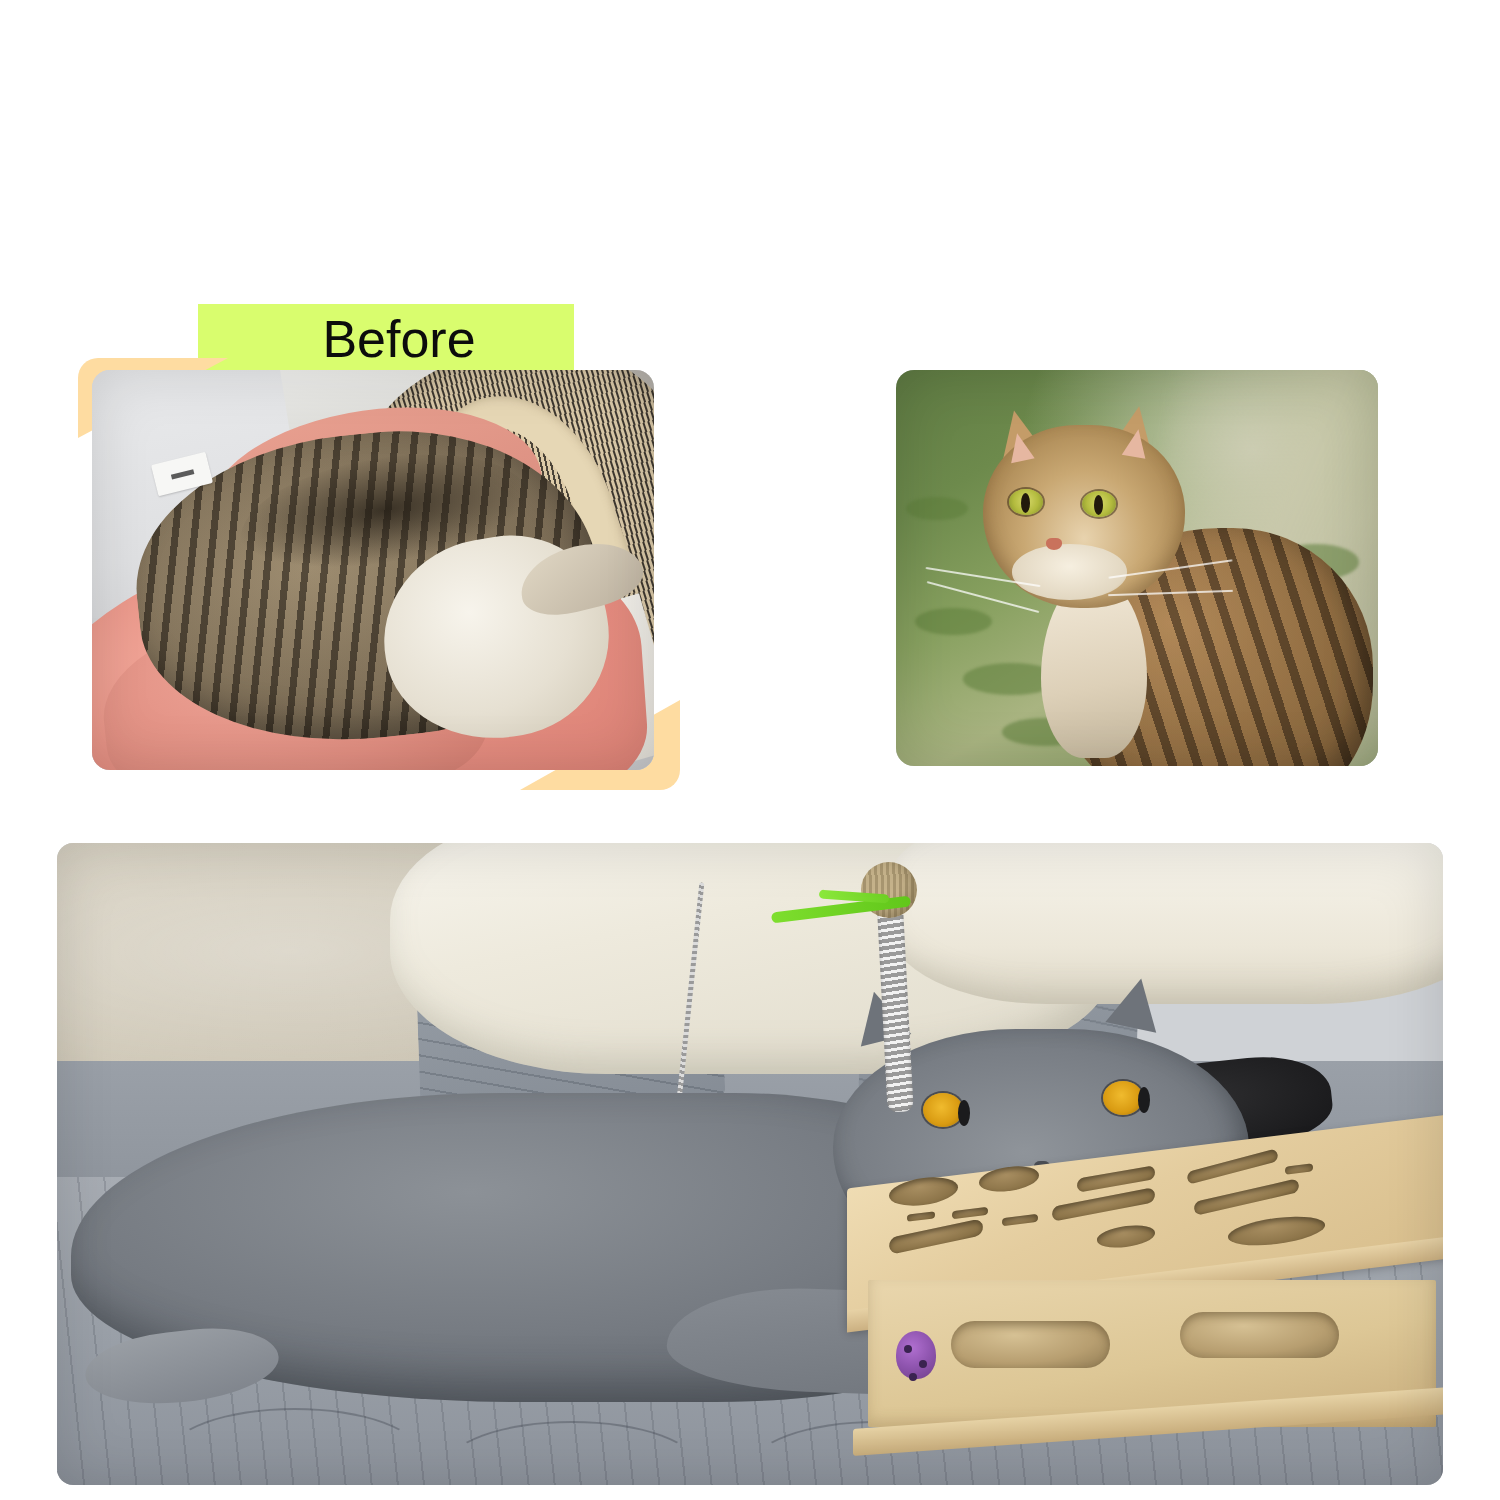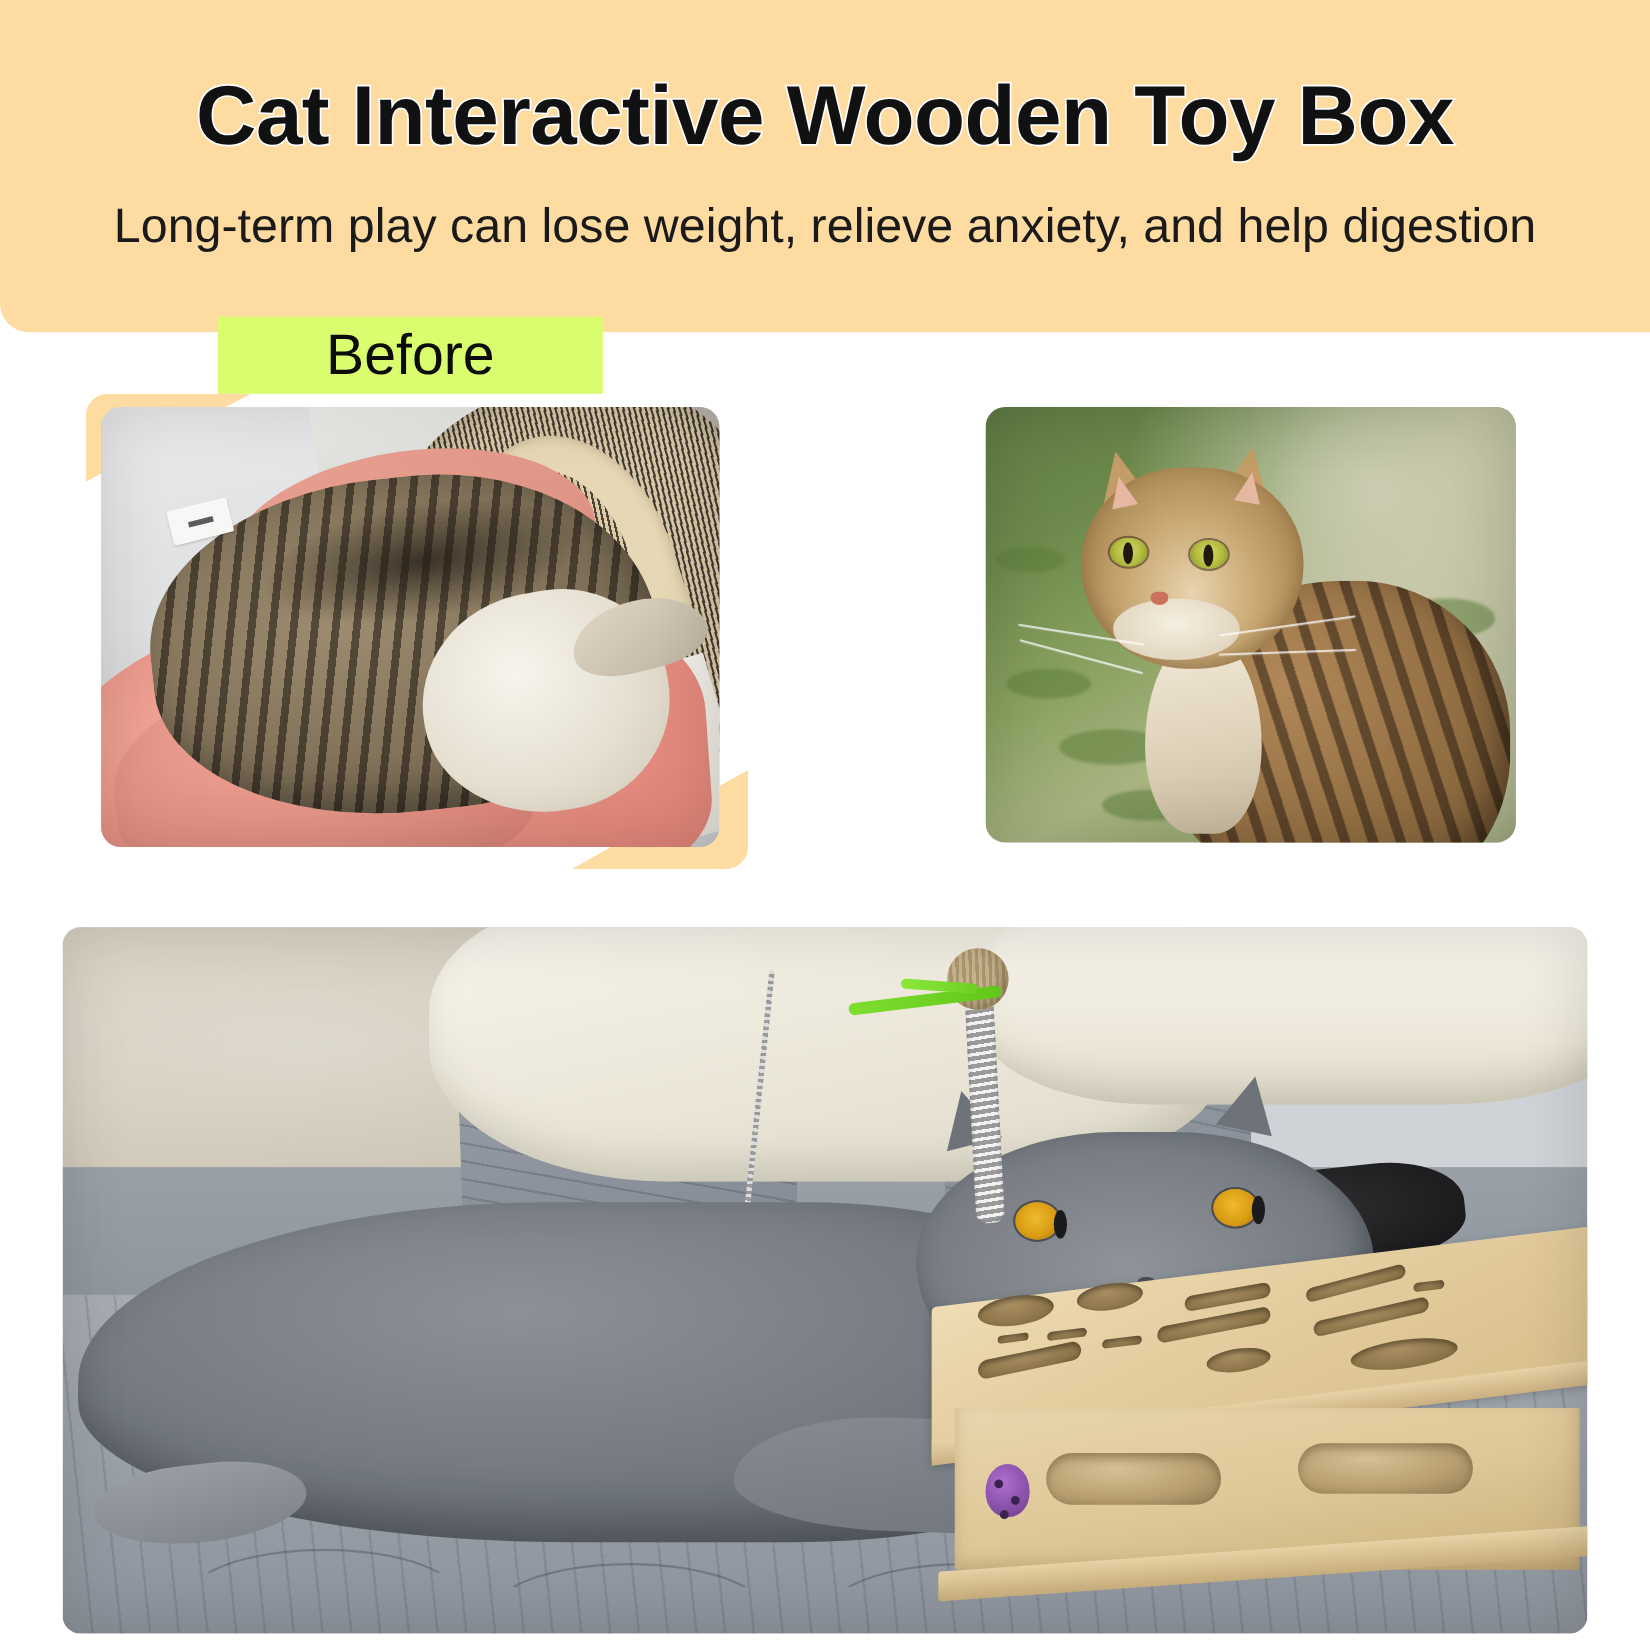--- a/index.html
+++ b/index.html
@@ -51,21 +51,21 @@
     position: absolute;
     background: #d9fd6e;
     display: flex;
     align-items: center;
     justify-content: center;
     font-size: 52px;
     font-weight: 400;
     color: #0c0c0c;
     line-height: 1;
   }
-  #label-before { left: 198px; top: 288px; width: 350px; height: 70px; }
+  #label-before { left: 198px; top: 304px; width: 350px; height: 70px; padding-left: 26px; }
   #label-after  { left: 1000px; top: 303px; width: 350px; height: 70px; }
 
   
   .accent {
     position: absolute;
     background: #fedca1;
     z-index: 1;
   }
   #accent-tl {
     left: 78px; top: 358px; width: 150px; height: 80px;
@@ -475,24 +475,20 @@
   }
   .mouse-dot { position: absolute; width: 8px; height: 8px; border-radius: 50%; background: #3a2350; }
 
   .vign { position: absolute; inset: 0; box-shadow: inset 0 0 60px rgba(0,0,0,.14); pointer-events: none; }
 </style>
 </head>
 <body>
 
 <div id="page">
 
-  <div class="banner">
-    <div class="banner-title">Cat Interactive Wooden Toy Box</div>
-    <div class="banner-sub">Long-term play can lose weight, relieve anxiety, and help digestion</div>
-  </div>
 
   <div class="cmp-label" id="label-before">Before</div>
 
   <div class="accent" id="accent-tl"></div>
   <div class="accent" id="accent-br"></div>
 
   <div class="photo" id="photo-before">
     <div class="ph-layer" id="before-bg"></div>
     <div class="ph-layer" id="before-panel"></div>
     <div class="ph-layer" id="before-tile"></div>

